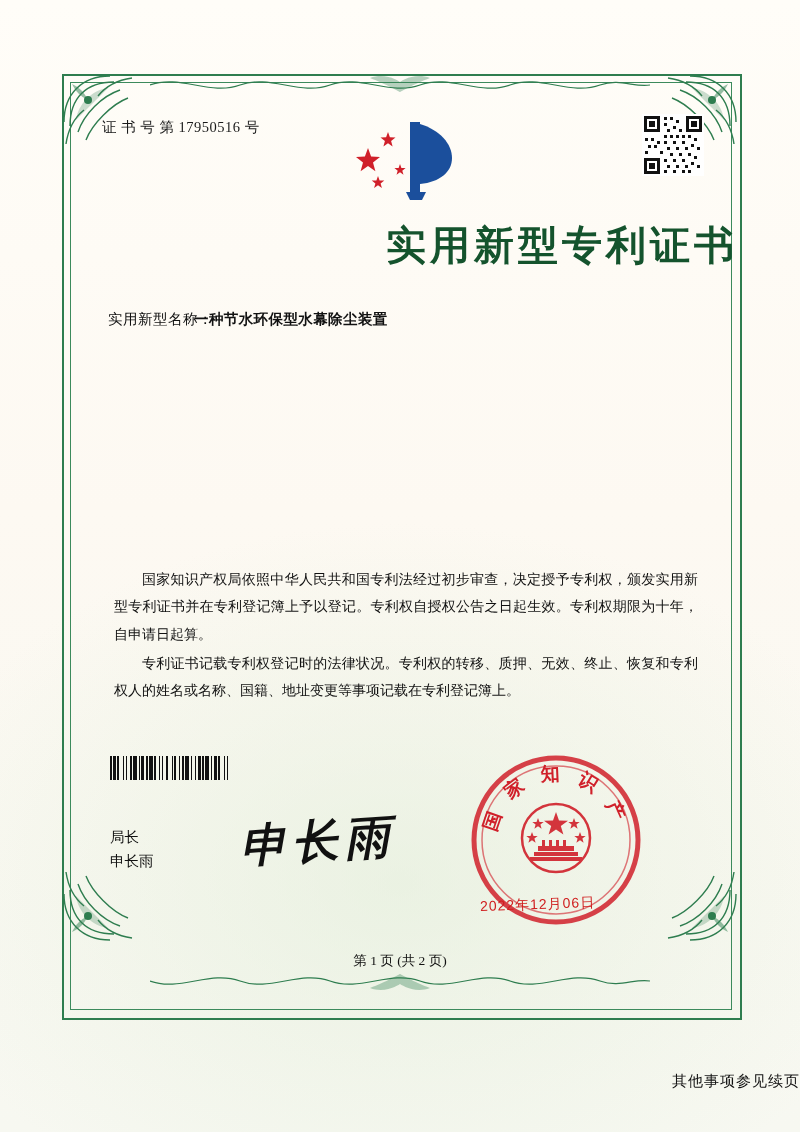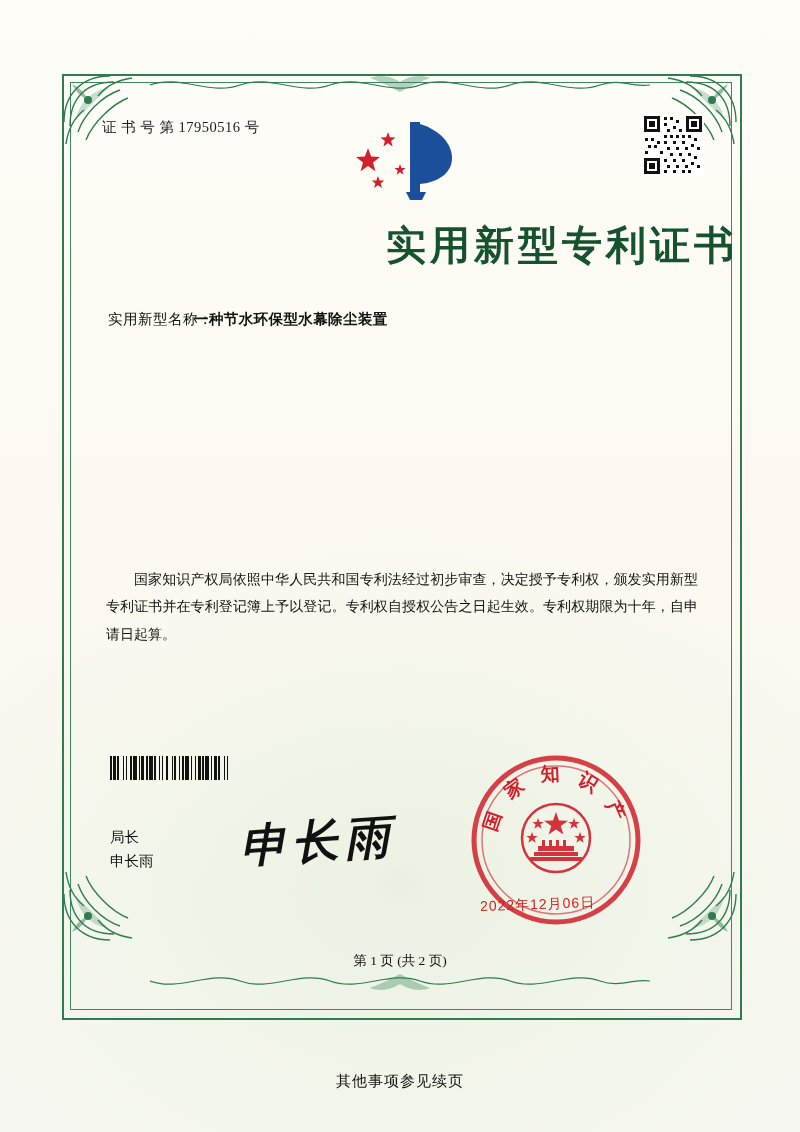--- a/index.html
+++ b/index.html
@@ -148,21 +148,21 @@
   .paragraphs {
     position: absolute;
     left: 36px; top: 500px;
     width: 592px;
     font-size: 14px;
     line-height: 1.95;
     color: #111;
     text-align: justify;
   }
   .paragraphs p {
-    margin: 0 0 2px 0;
+    margin: 0 0 2px 8px;
     text-indent: 28px;
   }
 
   .barcode {
     position: absolute;
     left: 40px; top: 690px;
     height: 24px;
     width: 218px;
     display: flex;
     align-items: stretch;
@@ -209,21 +209,21 @@
     width: 660px;
     text-align: center;
     font-size: 13.5px;
     color: #111;
   }
 
   .footer-note {
     position: absolute;
     left: 0; top: 1072px;
     width: 800px;
-    text-align: center;
+    text-align: right;
     font-size: 15px;
     color: #111;
     z-index: 5;
     letter-spacing: 1px;
   }
 </style>
 </head>
 <body>
 
 <div class="watermarks" id="wm-layer">
@@ -404,20 +404,21 @@
   <div class="title">实用新型专利证书</div>
 
   <div class="fields">
     <div class="field-row">
       <span class="field-label">实用新型名称：</span><span class="field-value">一种节水环保型水幕除尘装置</span>
     </div>
   </div>
 
   <div class="paragraphs">
     <p>国家知识产权局依照中华人民共和国专利法经过初步审查，决定授予专利权，颁发实用新型专利证书并在专利登记簿上予以登记。专利权自授权公告之日起生效。专利权期限为十年，自申请日起算。</p>
+    <p>专利证书记载专利权登记时的法律状况。专利权的转移、质押、无效、终止、恢复和专利权人的姓名或名称、国籍、地址变更等事项记载在专利登记簿上。</p>
   </div>
 
   <div class="barcode" id="barcode">
       <i style="width: 2px; background: rgb(17, 17, 17);"></i>
       <i style="width: 1px; background: transparent;"></i>
       <i style="width: 3px; background: rgb(17, 17, 17);"></i>
       <i style="width: 1px; background: transparent;"></i>
       <i style="width: 2px; background: rgb(17, 17, 17);"></i>
       <i style="width: 4px; background: transparent;"></i>
       <i style="width: 1px; background: rgb(17, 17, 17);"></i>

